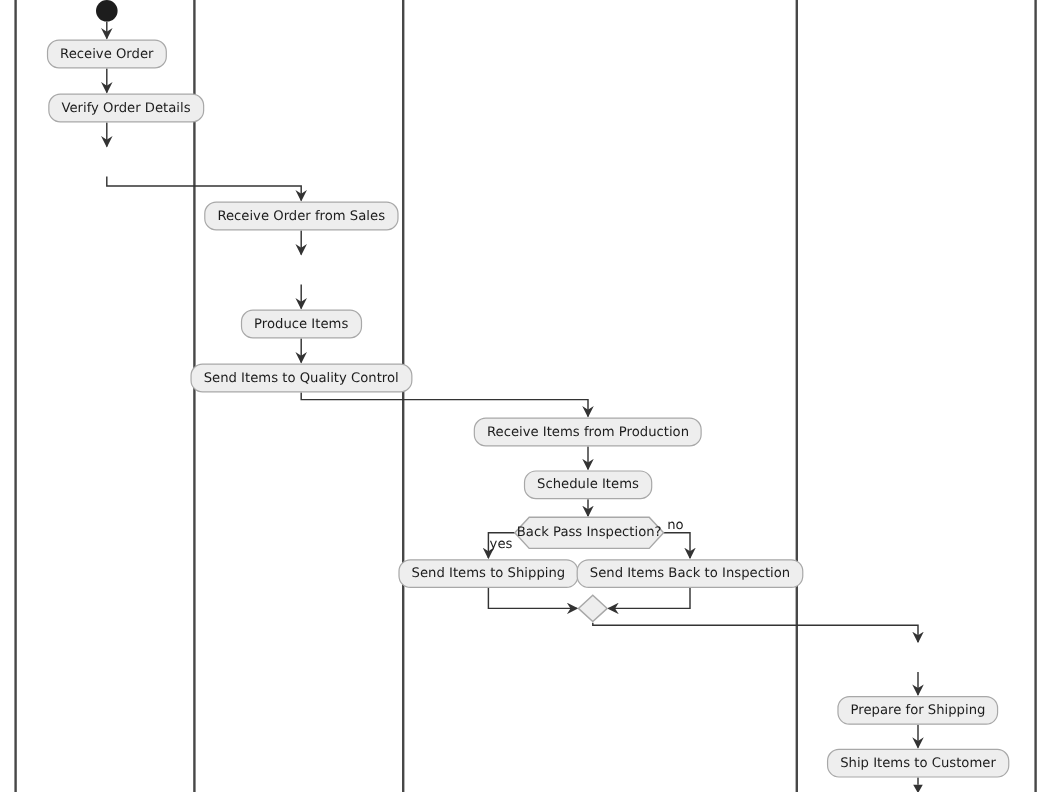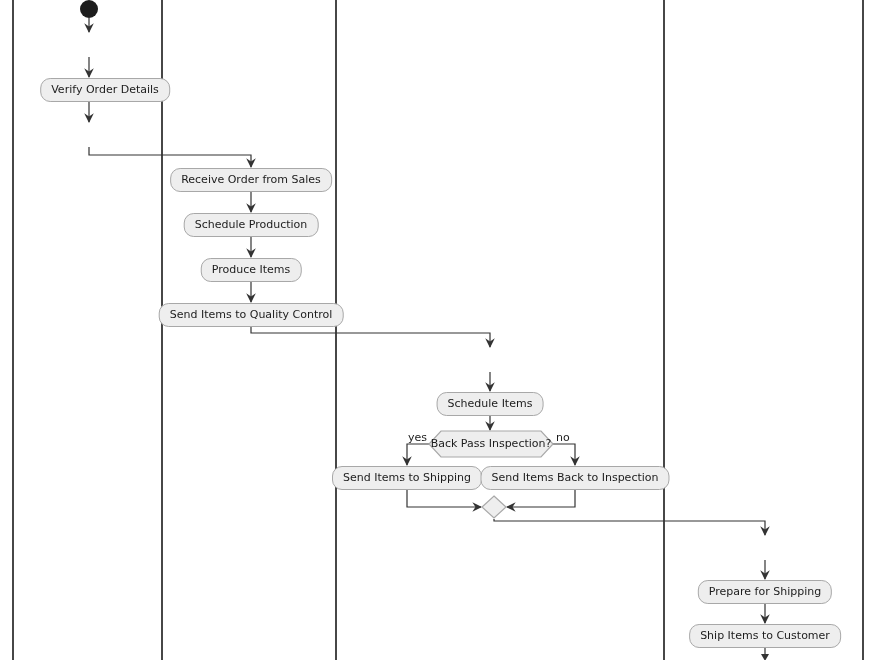--- a/index.html
+++ b/index.html
@@ -52,20 +52,21 @@
     font-size: 11px;
     line-height: 12px;
     color: var(--text, #1c1c1c);
     white-space: nowrap;
   }
   #decision-label {
     transform: translate(-50%, -50%);
   }
   #yes-label {
     transform: translateX(-100%);
+    margin-top: 16px;
   }
 </style>
 </head>
 <body>
 
 <div id="stage">
 
   <div class="lane-line" style="left:12px"></div>
   <div class="lane-line" style="left:161px"></div>
   <div class="lane-line" style="left:335px"></div>
@@ -102,27 +103,28 @@
     <path class="edge" d="M765,560 L765,579" marker-end="url(#arrow)"></path>
     <path class="edge" d="M765,604 L765,623" marker-end="url(#arrow)"></path>
     <path class="edge" d="M765,648 L765,654"></path>
     <polygon points="761,654 769,654 765,661" style="fill:var(--line,#333333)"></polygon>
 
     <polygon points="441,431 541,431 553,444 541,457 441,457 429,444" style="fill:var(--node_fill,#eeeeee); stroke:var(--node_border,#a8a8a8); stroke-width:1.2"></polygon>
 
     <polygon points="494,496 506,507 494,518 482,507" style="fill:var(--node_fill,#eeeeee); stroke:var(--node_border,#a8a8a8); stroke-width:1.2"></polygon>
   </svg>
 
+  <div class="activity" style="left:89px; top:33px">Receive Order</div>
   <div class="activity" style="left:105px; top:78px">Verify Order Details</div>
 
   <div class="activity" style="left:251px; top:168px">Receive Order from Sales</div>
-  <div class="activity" style="left:251px; top:213px">Schedule Production</div>
   <div class="activity" style="left:251px; top:258px">Produce Items</div>
   <div class="activity" style="left:251px; top:303px">Send Items to Quality Control</div>
 
+  <div class="activity" style="left:490px; top:348px">Receive Items from Production</div>
   <div class="activity" style="left:490px; top:392px">Schedule Items</div>
   <div class="shape-label" id="decision-label" style="left:491px; top:444px">Back Pass Inspection?</div>
   <div class="shape-label" id="yes-label" style="left:427px; top:432px">yes</div>
   <div class="shape-label" id="no-label" style="left:556px; top:432px">no</div>
   <div class="activity" style="left:407px; top:466px">Send Items to Shipping</div>
   <div class="activity" style="left:575px; top:466px">Send Items Back to Inspection</div>
 
   <div class="activity" style="left:765px; top:580px">Prepare for Shipping</div>
   <div class="activity" style="left:765px; top:624px">Ship Items to Customer</div>
 

